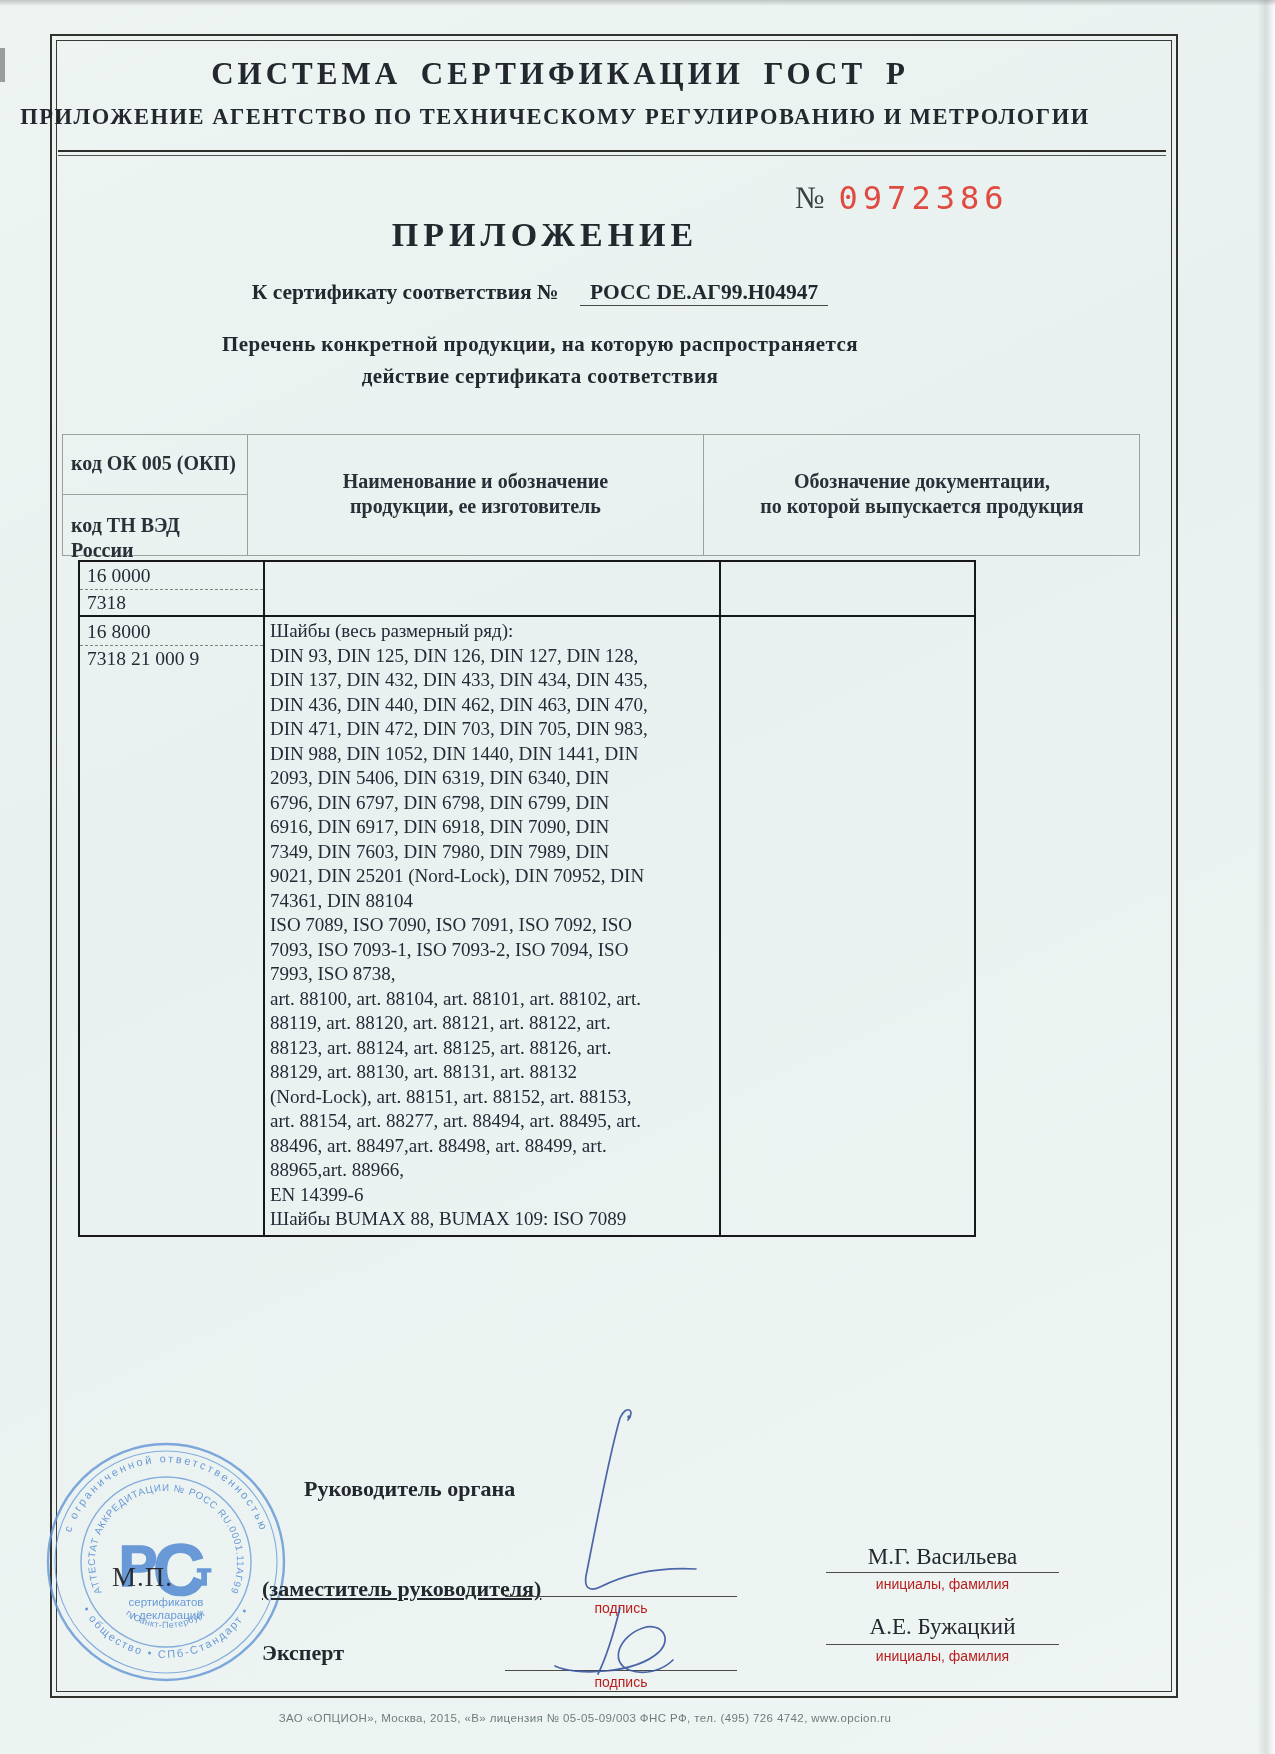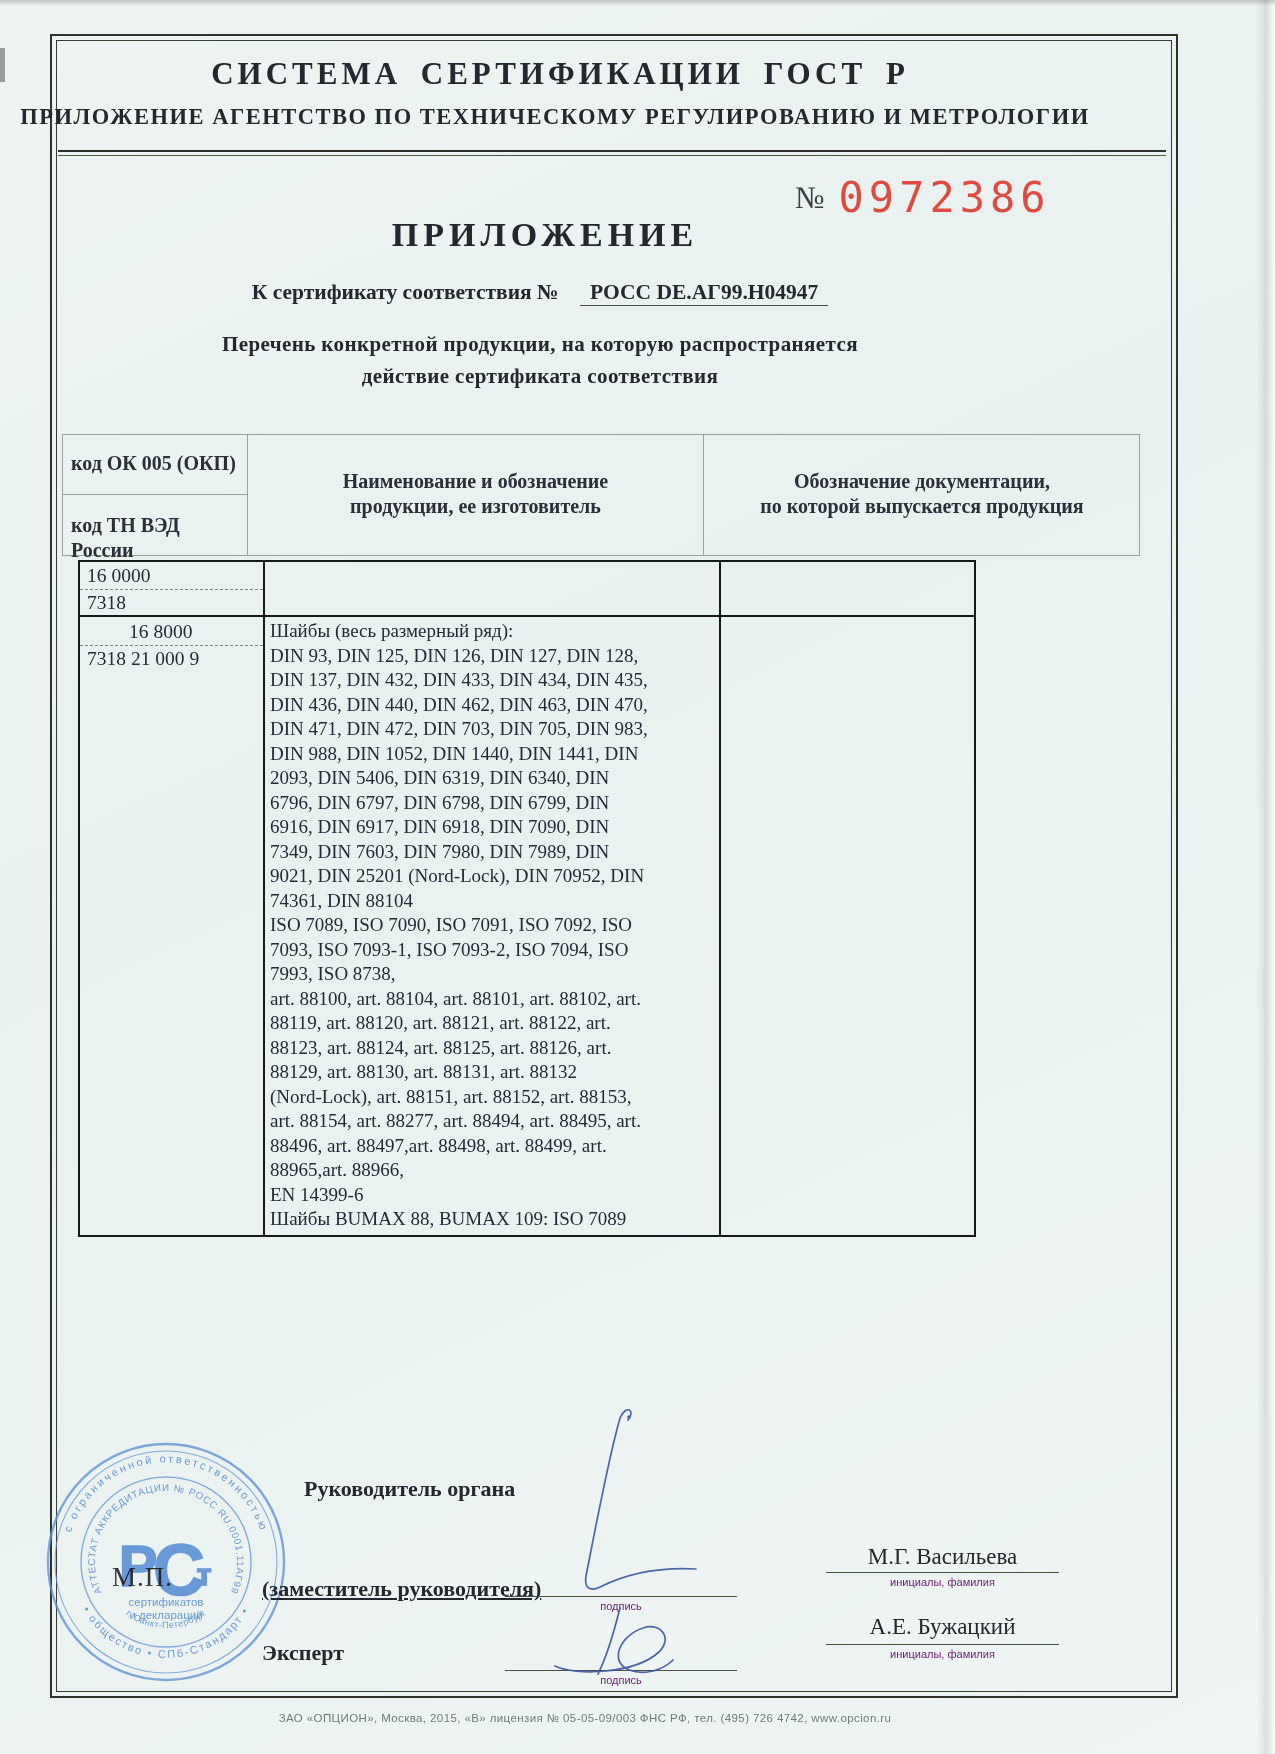--- a/index.html
+++ b/index.html
@@ -14,21 +14,21 @@
   .frame-inner{position:absolute;inset:4px;border:1.4px solid #3a3a34;}
   
   .lh-title{left:0;top:56px;width:1120px;text-align:center;font-size:31px;font-weight:bold;
     letter-spacing:4px;word-spacing:8px;color:#23272e;}
   .lh-agency{left:0;top:104px;width:1110px;text-align:center;font-size:22.5px;font-weight:bold;
     letter-spacing:1.5px;color:#23272e;}
   .lh-rule{left:58px;top:150px;width:1108px;height:3px;border-top:2.2px solid #2e2e2a;border-bottom:1px solid #55554f;}
   
   .num-wrap{left:795px;top:180px;white-space:nowrap;}
   .num-sym{font-size:31px;color:#3c4148;font-weight:normal;vertical-align:top;}
-  .num-val{font-family:"DejaVu Sans Mono",monospace;font-size:42px;letter-spacing:5px;
+  .num-val{font-family:"DejaVu Sans Mono",monospace;font-size:32px;letter-spacing:5px;
     color:#df4a41;margin-left:10px;vertical-align:top;line-height:36px;}
   
   .h-appendix{left:0;top:216px;width:1090px;text-align:center;font-size:34px;font-weight:bold;letter-spacing:5px;color:#23272e;}
   .h-cert{left:0;top:280px;width:1080px;text-align:center;font-size:21.5px;font-weight:bold;color:#23272e;}
   .h-cert .cert-num{margin-left:16px;padding:0 10px 1px 10px;border-bottom:1.4px solid #4a4a44;}
   .h-intro1{left:0;top:332px;width:1080px;text-align:center;font-size:21px;font-weight:bold;letter-spacing:0.4px;color:#23272e;}
   .h-intro2{left:0;top:364px;width:1080px;text-align:center;font-size:21px;font-weight:bold;letter-spacing:0.4px;color:#23272e;}
   
   .thead{left:62px;top:434px;width:1078px;height:122px;border:1.3px solid #99a29c;box-sizing:border-box;padding-left:24px;}
   .thead .v1{left:184px;top:0;width:1.3px;height:100%;background:#99a29c;}
@@ -42,37 +42,37 @@
   
   .tbody{left:78px;top:560px;width:898px;height:677px;border:2.4px solid #17181b;box-sizing:border-box;}
   .tbody .v1{left:183px;top:0;width:2px;height:100%;background:#17181b;}
   .tbody .v2{left:639px;top:0;width:2px;height:100%;background:#17181b;}
   .tbody .r1-divider{left:0;top:53px;width:100%;height:2px;background:#17181b;}
   .cell{font-size:19.5px;color:#232a36;line-height:25px;}
   .dash{border-top:1.7px dashed #7c857e;height:0;}
   .okp1{left:7px;top:1px;width:170px;}
   .dash1{left:0;top:27px;width:183px;}
   .tnv1{left:7px;top:28px;width:170px;}
-  .okp2{left:7px;top:57px;width:170px;margin-left:42px;}
+  .okp2{left:7px;top:57px;width:170px;}
   .dash2{left:0;top:83px;width:183px;}
   .tnv2{left:7px;top:84px;width:176px;}
   .prod{left:190px;top:57px;width:452px;font-size:19px;line-height:24.5px;white-space:pre-line;color:#232a36;}
   
   .stamp{left:38px;top:1438px;width:256px;height:252px;opacity:.92;}
   .stamp text{font-family:"Liberation Sans",sans-serif;fill:#5e92d4;}
   .mp{left:112px;top:1562px;font-size:27px;color:rgba(25,25,28,.88);letter-spacing:1px;}
   
   .role{font-size:22px;font-weight:bold;color:#23272e;}
   .role1a{left:262px;top:1476px;margin-left:42px;}
   .role1b{left:262px;top:1576px;text-decoration:underline;}
   .role2{left:262px;top:1640px;}
   .sigline{border-top:1.5px solid #4c4c46;height:0;}
   .sigline1{left:505px;top:1596px;width:232px;}
   .sigline2{left:505px;top:1670px;width:232px;}
-  .caption{font-family:"Liberation Sans",sans-serif;font-size:11px;color:#701a75;text-align:center;}
+  .caption{font-family:"Liberation Sans",sans-serif;font-size:14px;color:#b91c1c;text-align:center;}
   .cap-sign1{left:505px;top:1600px;width:232px;}
   .cap-sign2{left:505px;top:1674px;width:232px;}
   .name{font-size:23px;color:#23272e;text-align:center;}
   .name1{left:830px;top:1544px;width:225px;}
   .name2{left:830px;top:1614px;width:225px;}
   .nameline1{left:826px;top:1572px;width:233px;}
   .nameline2{left:826px;top:1644px;width:233px;}
   .cap-name1{left:826px;top:1576px;width:233px;}
   .cap-name2{left:826px;top:1648px;width:233px;}
   .ink{left:480px;top:1408px;width:330px;height:300px;}

